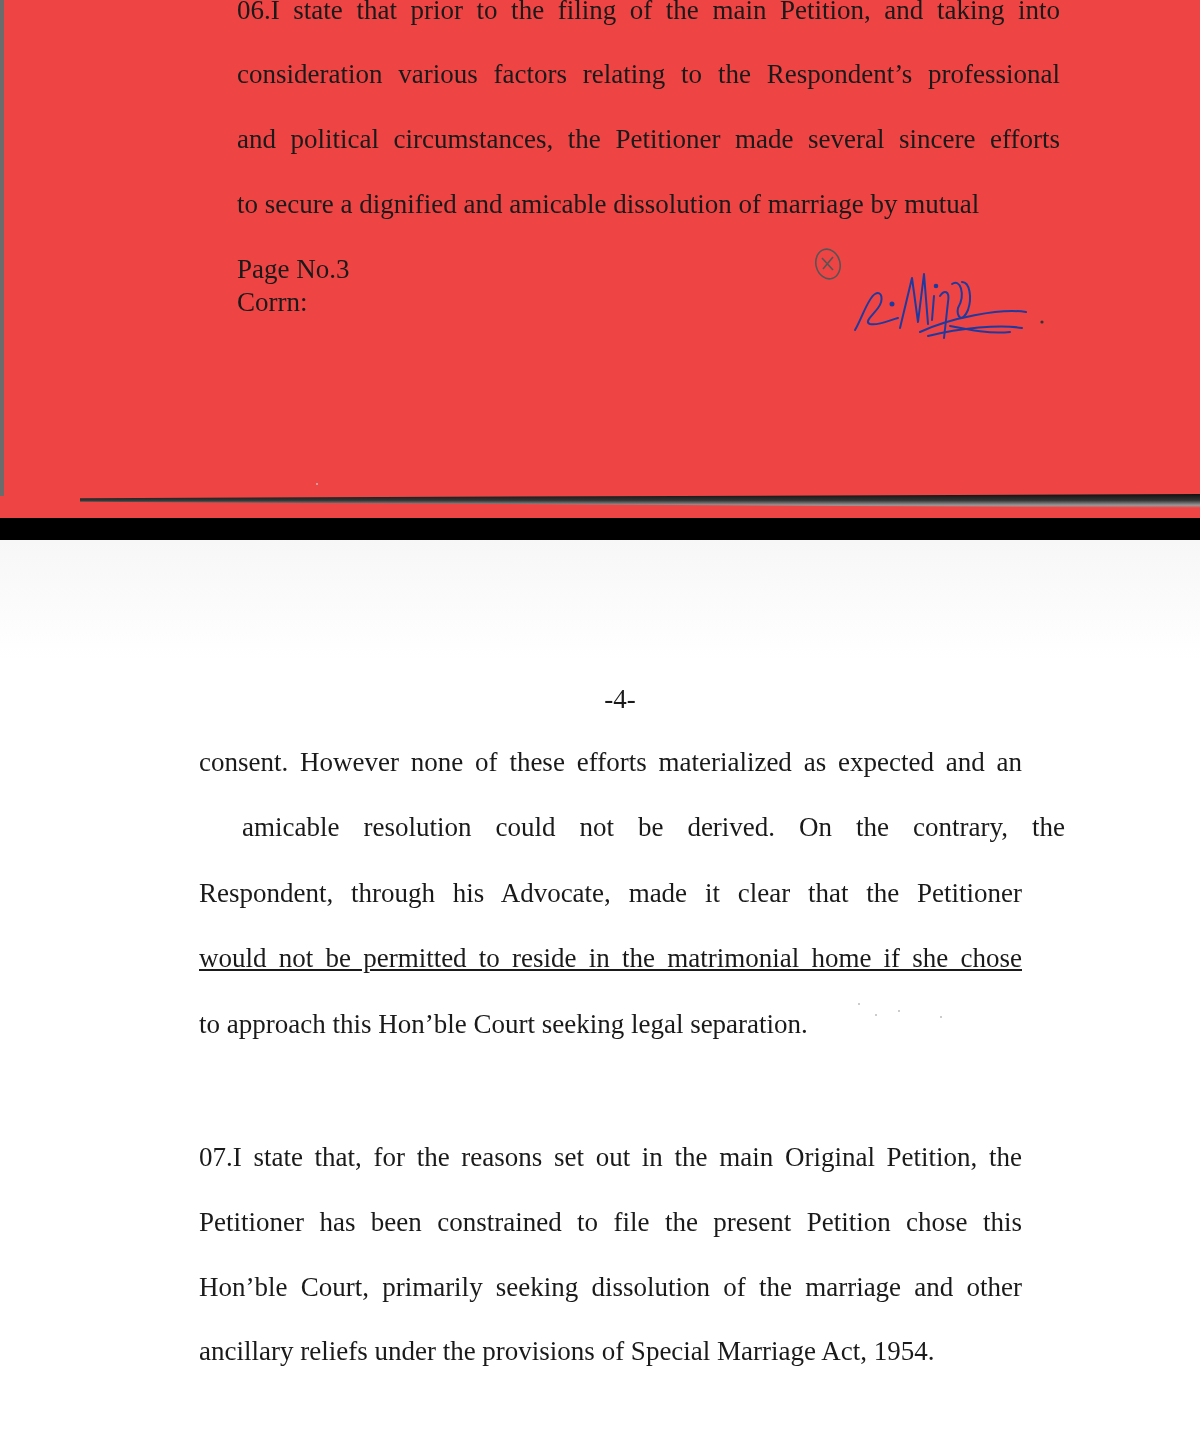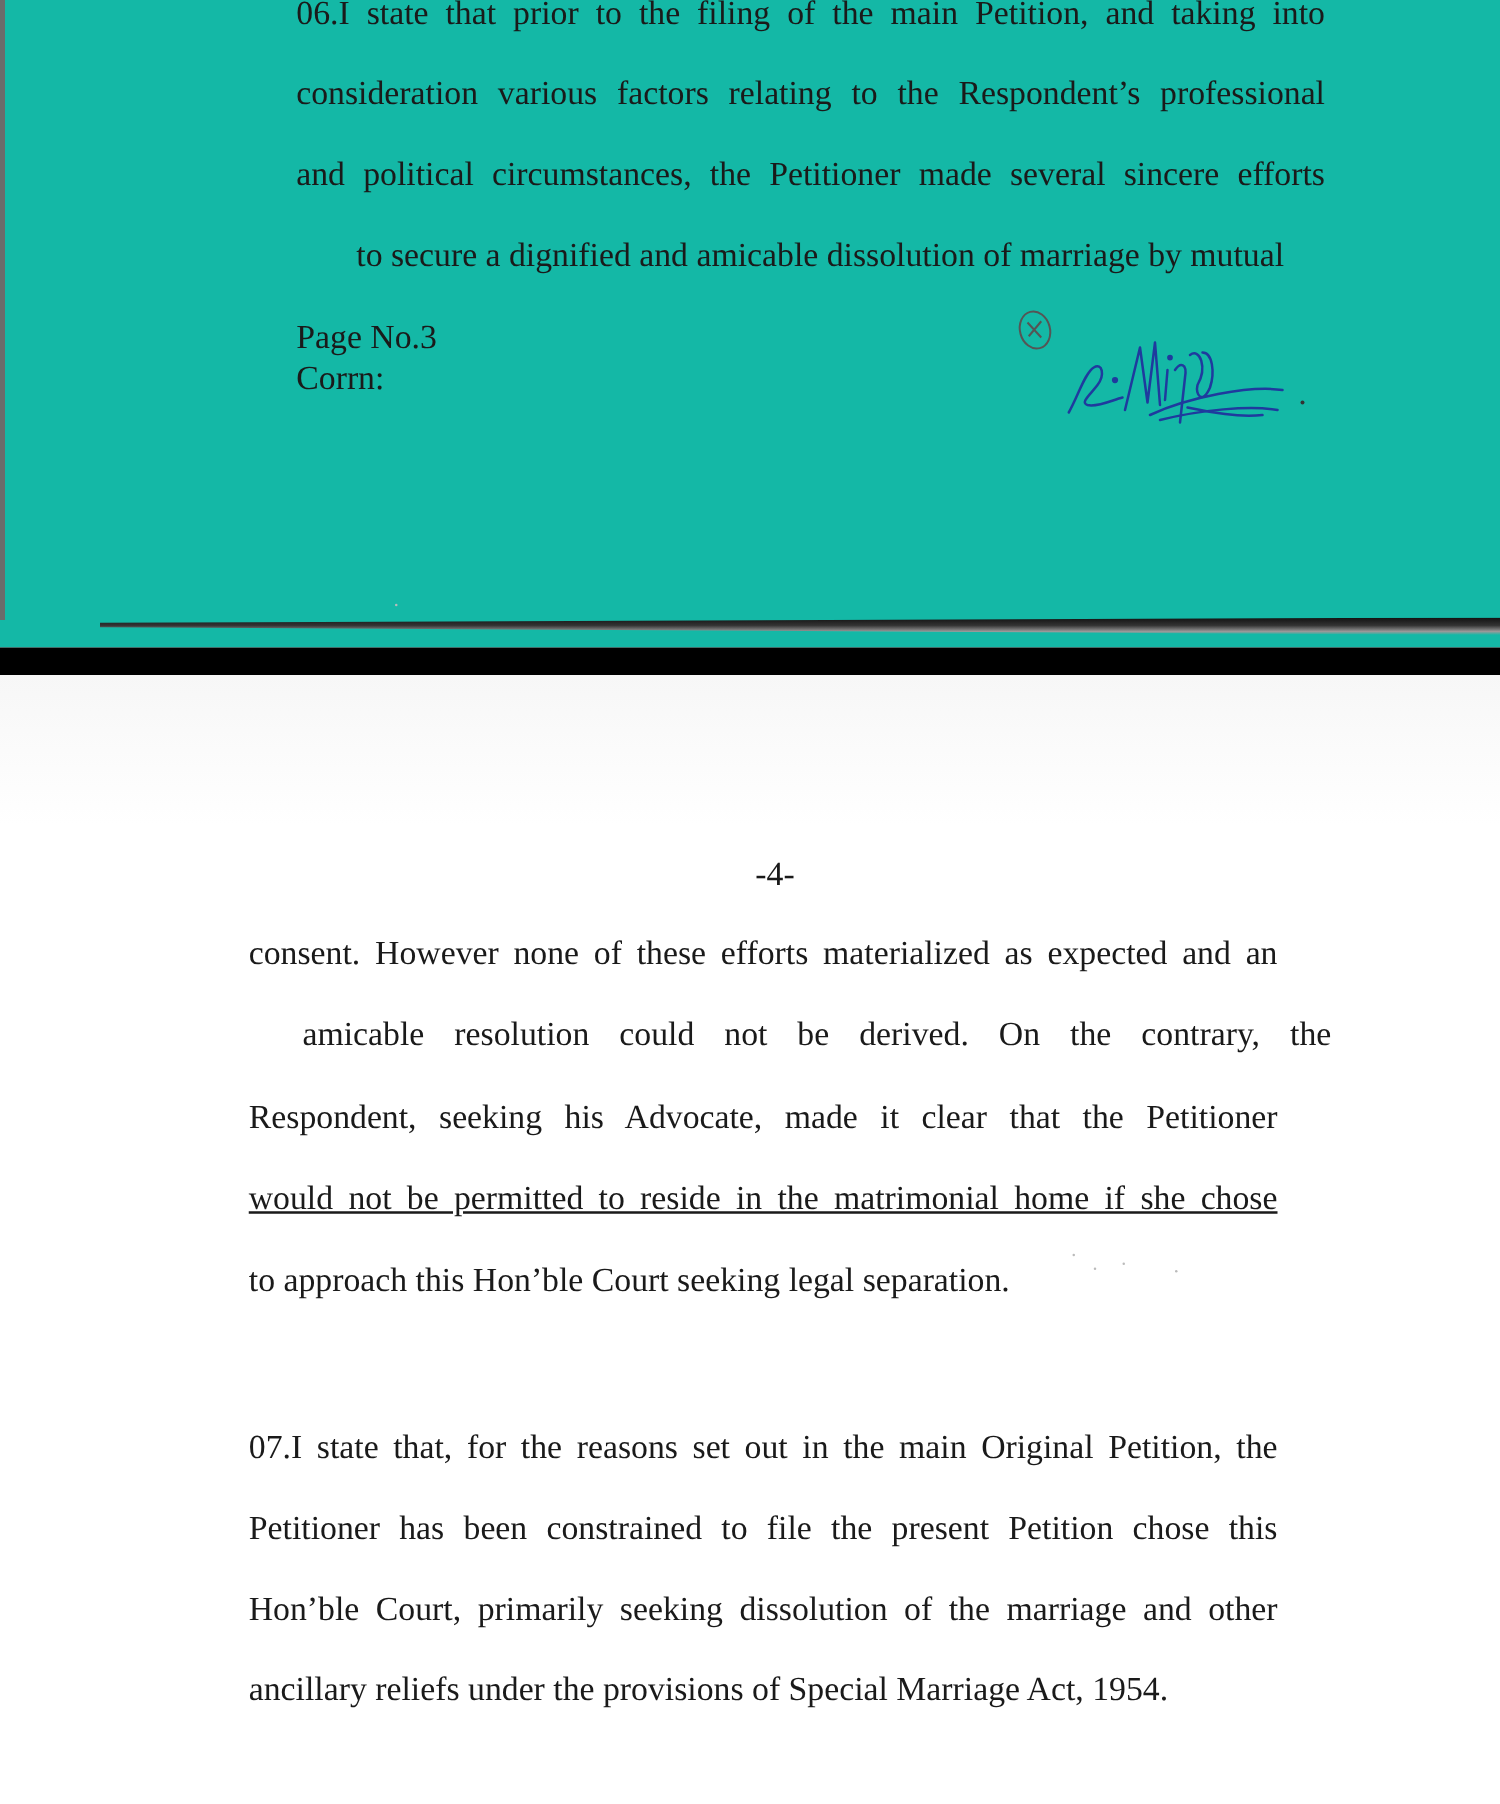--- a/index.html
+++ b/index.html
@@ -4,32 +4,32 @@
 <style>
   html, body { margin: 0; padding: 0; }
   body {
     width: 1200px; height: 1443px; position: relative; overflow: hidden;
     background: #ffffff;
     font-family: "Liberation Serif", "DejaVu Serif", serif;
     color: #1a1a1a;
   }
   .page-top {
     position: absolute; left: 0; top: 0; width: 1200px; height: 518px;
-    background: #14b8a6;
+    background: #ef4444;
   }
   .left-edge {
     position: absolute; left: 0; top: 0; width: 4px; height: 496px;
     background: #6b6b6b;
   }
   .para-line {
     position: absolute; white-space: nowrap; font-size: 27px; line-height: 32px;
     text-align: justify; text-align-last: justify;
   }
   .top-line { left: 237px; width: 823px; }
-  .top-line.last { text-align-last: left; margin-left: 48px; }
+  .top-line.last { text-align-last: left; }
   .footer-label { position: absolute; left: 237px; font-size: 27px; line-height: 32px; white-space: nowrap; }
   .sig-wrap { position: absolute; left: 800px; top: 238px; width: 250px; height: 110px; }
   .sig-wrap svg { width: 100%; height: 100%; }
   .page-edge {
     position: absolute; left: 80px; top: 494px; width: 1120px; height: 14px;
     background: linear-gradient(to bottom, #111 0%, #333 45%, #999 80%, rgba(255,255,255,0) 100%);
     clip-path: polygon(0 30%, 100% 0, 100% 100%, 0 55%);
   }
   .divider-bar {
     position: absolute; left: 0; top: 518px; width: 1200px; height: 22px; background: #000000;
@@ -90,21 +90,21 @@
 
 <div class="divider-bar"></div>
 
 <div class="page-bottom"></div>
 
 <div class="page-number">-4-</div>
 
 <div>
   <div class="para-line bot-line" style="top:746px;font-family:Liberation Serif, serif;">consent. However none of these efforts materialized as expected and an</div>
   <div class="para-line bot-line" style="top:811px;margin-left:43px;">amicable resolution could not be derived. On the contrary, the</div>
-  <div class="para-line bot-line" style="top:877px;">Respondent, seeking his Advocate, made it clear that the Petitioner</div>
+  <div class="para-line bot-line" style="top:877px;">Respondent, through his Advocate, made it clear that the Petitioner</div>
   <div class="para-line bot-line" style="top:942px;text-decoration:underline;">would not be permitted to reside in the matrimonial home if she chose</div>
   <div class="para-line bot-line last" style="top:1008px;">to approach this Hon’ble Court seeking legal separation.</div>
 </div>
 
 <span class="spec" style="left:858px; top:1003px;"></span>
 <span class="spec" style="left:875px; top:1014px;"></span>
 <span class="spec" style="left:898px; top:1010px;"></span>
 <span class="spec" style="left:940px; top:1016px;"></span>
 
 <div>

